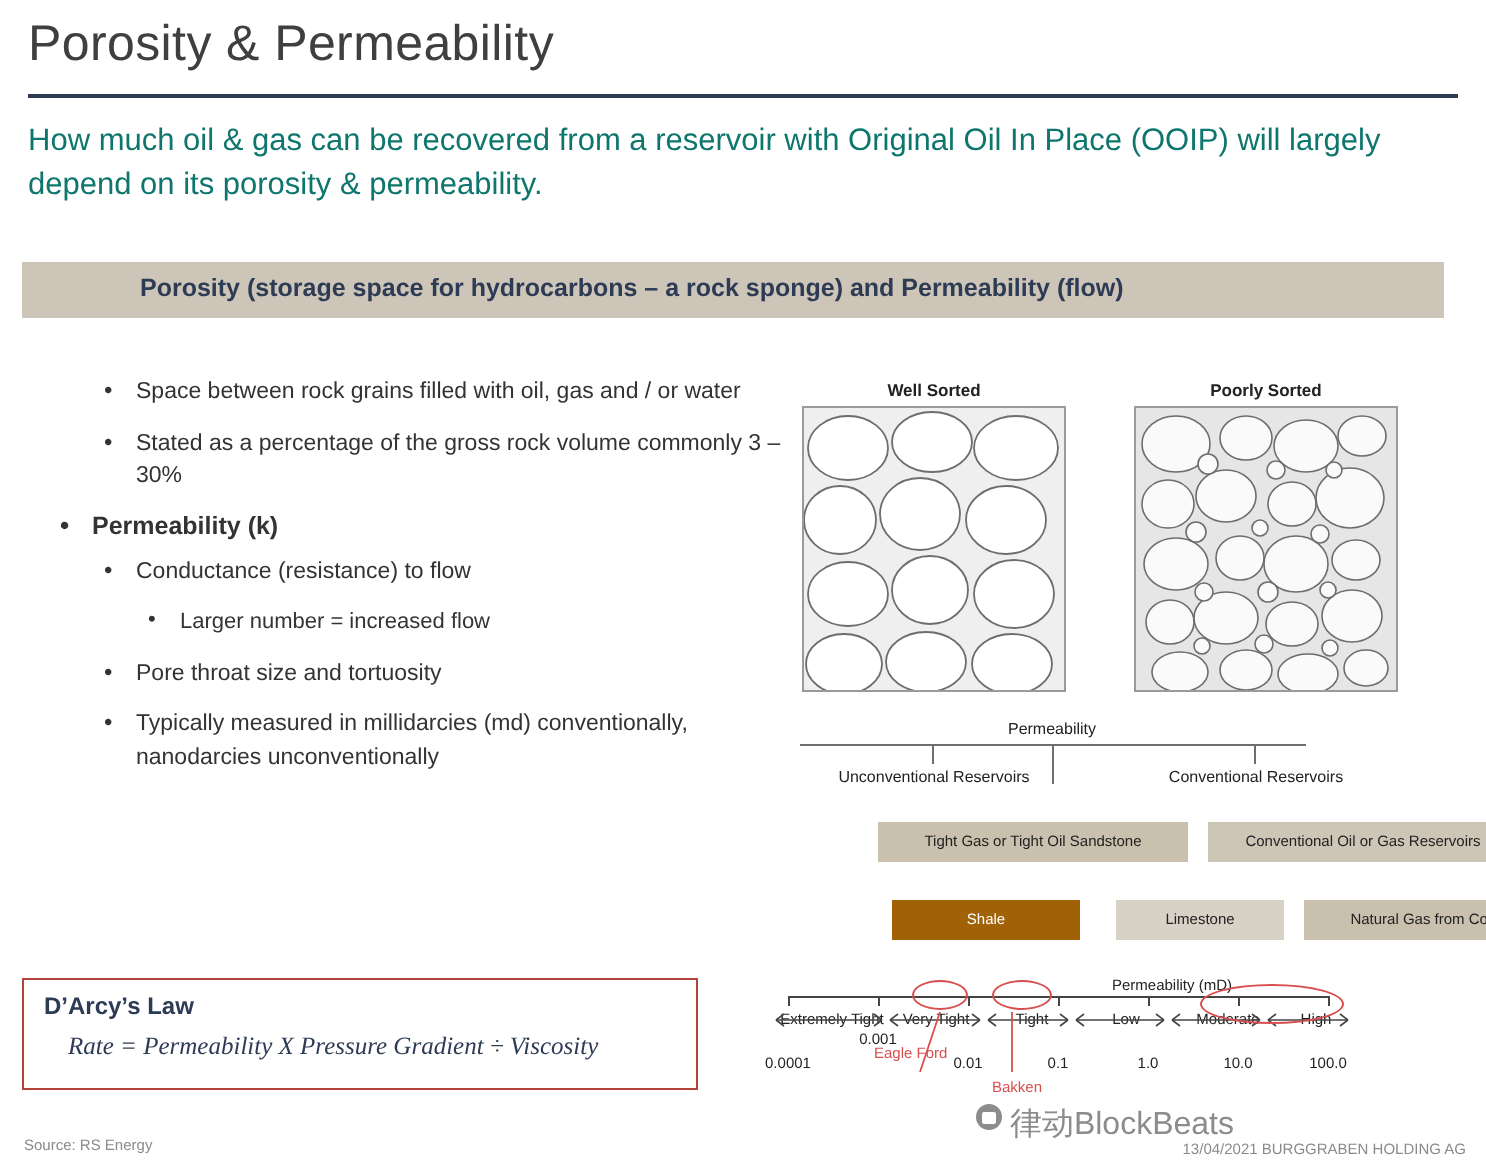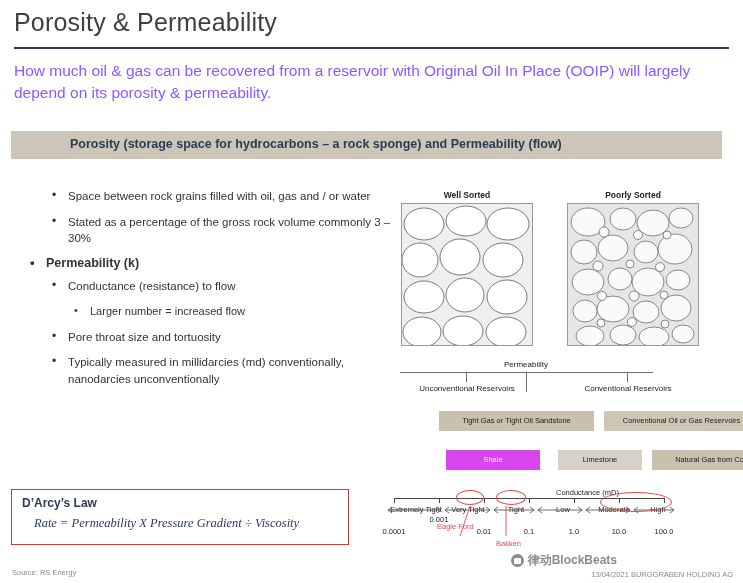--- a/index.html
+++ b/index.html
@@ -18,21 +18,21 @@
     position:absolute; left:14px; top:8px;
     font-size: 25px; color:#3f3f3f; font-weight:400;
     letter-spacing:0.2px;
   }
   .title-rule {
     position:absolute; left:14px; top:47px; width:715px; height:2px;
     background:#2e3b55;
   }
   .subtitle {
     position:absolute; left:14px; top:60px; width:700px;
-    font-size:15.5px; color:#8b5cf6; line-height:1.45;
+    font-size:15.5px; color:#0f766e; line-height:1.45;
   }
   .band {
     position:absolute; left:11px; top:131px; width:711px; height:28px;
     background:#ccc5b8;
   }
   .band-text {
     position:absolute; left:22px; top:137px;
     font-size:12.5px; font-weight:bold; color:#2e3b55;padding-left:48px;
   }
 
@@ -71,42 +71,42 @@
   .perm-vline { position:absolute; background:#6e6e6e; width:1px; }
   .perm-hline { position:absolute; background:#6e6e6e; height:1px; }
   .resv-label { position:absolute; font-size:8px; color:#222; text-align:center; }
   .chip {
     position:absolute; height:20px; display:flex; align-items:center; justify-content:center;
     font-size:7.5px; color:#222; text-align:center; line-height:1.1;margin-left:48px;
   }
   .chip.tan { background:#c9c0ad; }
   .chip.lt { background:#d8d2c6; }
   .chip.lt2 { background:#cdc6b7; }
-  .chip.med { background:#d946ef; color:#fff; }
+  .chip.med { background:#a16207; color:#fff; }
 
   
   .scale-axis { position:absolute; background:#444; height:1px; }
   .tick { position:absolute; background:#444; width:1px; height:5px; }
   .scale-seg {
     position:absolute; font-size:7.5px; color:#222; text-align:center;
     top:0;
   }
   .scale-num { position:absolute; font-size:7.5px; color:#222; text-align:center; }
   .perm-axis-label { position:absolute; font-size:7.5px; color:#222; }
   .annot { position:absolute; font-size:7.5px; color:#d94f4f; }
   .ellipse {
     position:absolute; border:1.2px solid #d94f4f; border-radius:50%;
   }
   .arrow-svg { position:absolute; }
 
   
   .watermark {
     position:absolute; right:126px; top:552px;
-    font-size:12px; font-weight:bold; color:#8c8c8c;
-    display:flex; align-items:center; gap:4px;
+    font-size:16px; font-weight:normal; color:#8c8c8c;
+    display:flex; align-items:flex-start; gap:4px;
   }
   .wm-circle {
     width:13px; height:13px; border-radius:50%; background:#8c8c8c;
     display:inline-block; position:relative;
   }
   .wm-circle::after {
     content:""; position:absolute; left:3px; top:3.5px; width:7px; height:6px;
     background:#fff; border-radius:1px;
   }
 </style>
@@ -218,21 +218,21 @@
   <div class="resv-label" style="left:562px; top:384px; width:132px;">Conventional Reservoirs</div>
 
   <div class="chip tan" style="left:391px; top:411px; width:155px;">Tight Gas or Tight Oil Sandstone</div>
   <div class="chip lt2" style="left:556px; top:411px; width:155px;">Conventional Oil or Gas Reservoirs</div>
 
   <div class="chip med" style="left:398px; top:450px; width:94px;">Shale</div>
   <div class="chip lt" style="left:510px; top:450px; width:84px;">Limestone</div>
   <div class="chip tan" style="left:604px; top:450px; width:121px;">Natural Gas from Coal</div>
 
   <div class="scale-axis" style="left:394px; top:498px; width:270px;"></div>
-  <div class="perm-axis-label" style="left:556px; top:488px;">Conductance (mD)</div>
+  <div class="perm-axis-label" style="left:556px; top:488px;">Permeability (mD)</div>
 
   <div class="tick" style="left:394px; top:498px;"></div>
   <div class="tick" style="left:439px; top:498px;"></div>
   <div class="tick" style="left:484px; top:498px;"></div>
   <div class="tick" style="left:529px; top:498px;"></div>
   <div class="tick" style="left:574px; top:498px;"></div>
   <div class="tick" style="left:619px; top:498px;"></div>
   <div class="tick" style="left:664px; top:498px;"></div>
 
   <div class="scale-num" style="left:372px; top:527px; width:44px;">0.0001</div>

